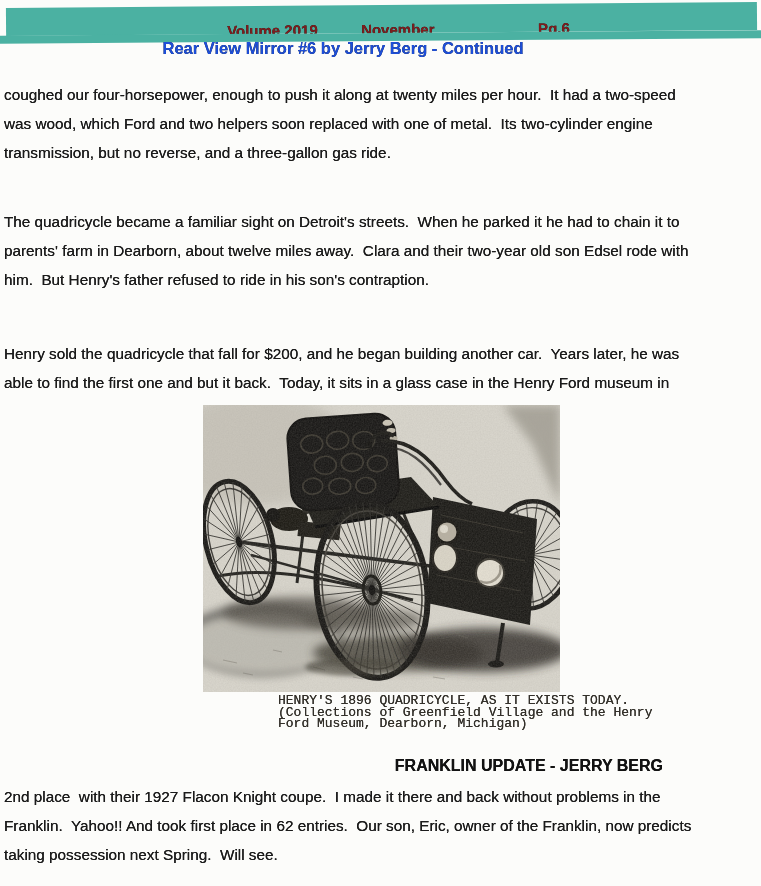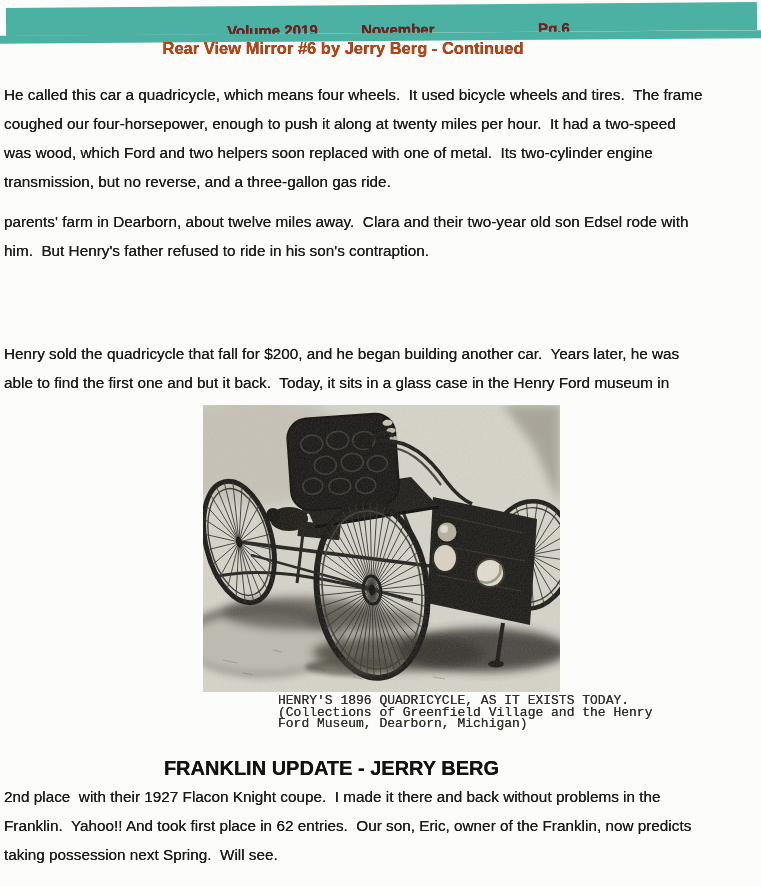--- a/index.html
+++ b/index.html
@@ -33,21 +33,21 @@
   .hdr-month{left:355px;}
   .hdr-page{left:496px;margin-left:36px;}
   .bar-thin{
     position:absolute;left:0;top:33px;width:761px;height:8px;
     background:var(--teal);
     transform:rotate(-0.4deg);
   }
   .page-title{
     position:absolute;left:0;top:39px;width:686px;
     text-align:center;
-    font-weight:bold;font-size:16.5px;color:#c2410c;
+    font-weight:bold;font-size:16.5px;color:#1d4ed8;
     text-shadow:0 0 .4px #121212;
   }
   .para{
     position:absolute;left:4px;width:756px;
   }
   .line{
     white-space:pre;
     font-size:15.3px;
     line-height:29px;
     color:var(--ink);
@@ -65,45 +65,45 @@
   .caption{
     position:absolute;left:278px;top:695px;width:270px;
     font-family:"Liberation Mono","DejaVu Sans Mono",monospace;
     font-size:13px;line-height:11.5px;
     color:var(--caption-ink);
     text-shadow:0 0 .3px var(--caption-ink);
   }
   .caption .cap-line{white-space:pre;}
   .section-heading{
     position:absolute;left:0;top:757px;width:663px;
-    text-align:center;
-    font-weight:bold;font-size:20px;color:#121212;
+    text-align:right;
+    font-weight:bold;font-size:16px;color:#121212;
     text-shadow:0 0 .4px #121212;
   }
 </style>
 </head>
 <body>
 
 <div class="bar-main">
   <span class="hdr hdr-volume">Volume 2019</span>
   <span class="hdr hdr-month">November</span>
   <span class="hdr hdr-page">Pg.6</span>
 </div>
 <div class="bar-thin"></div>
 
 <div class="page-title">Rear View Mirror #6 by Jerry Berg - Continued</div>
 
 <div class="para p1">
-  <div class="line">He called this car a quadricycle, which means four wheels.  It used bicycle wheels and tires.  The frame</div>
   <div class="line">coughed our four-horsepower, enough to push it along at twenty miles per hour.  It had a two-speed</div>
   <div class="line">was wood, which Ford and two helpers soon replaced with one of metal.  Its two-cylinder engine</div>
   <div class="line">transmission, but no reverse, and a three-gallon gas ride.</div>
 </div>
 
 <div class="para p2">
+  <div class="line">The quadricycle became a familiar sight on Detroit's streets.  When he parked it he had to chain it to</div>
   <div class="line">parents' farm in Dearborn, about twelve miles away.  Clara and their two-year old son Edsel rode with</div>
   <div class="line">him.  But Henry's father refused to ride in his son's contraption.</div>
 </div>
 
 <div class="para p3">
   <div class="line">Henry sold the quadricycle that fall for $200, and he began building another car.  Years later, he was</div>
   <div class="line">able to find the first one and but it back.  Today, it sits in a glass case in the Henry Ford museum in</div>
 </div>
 
 <div class="photo">

